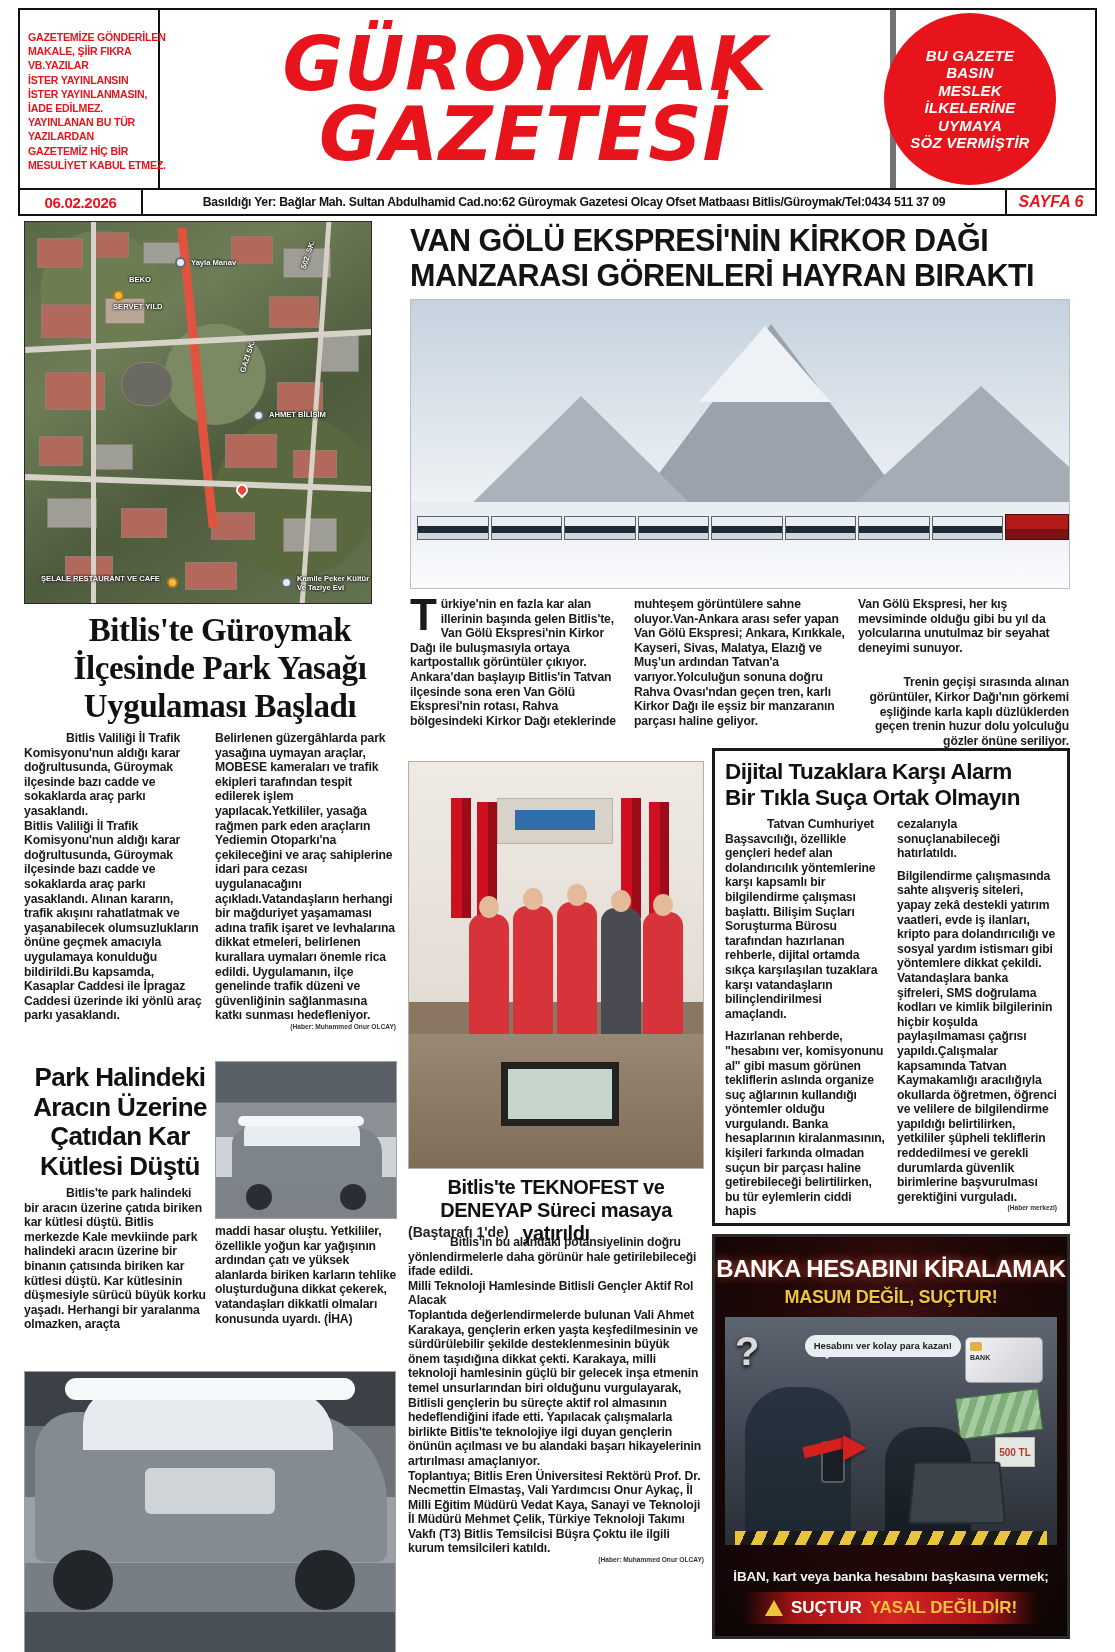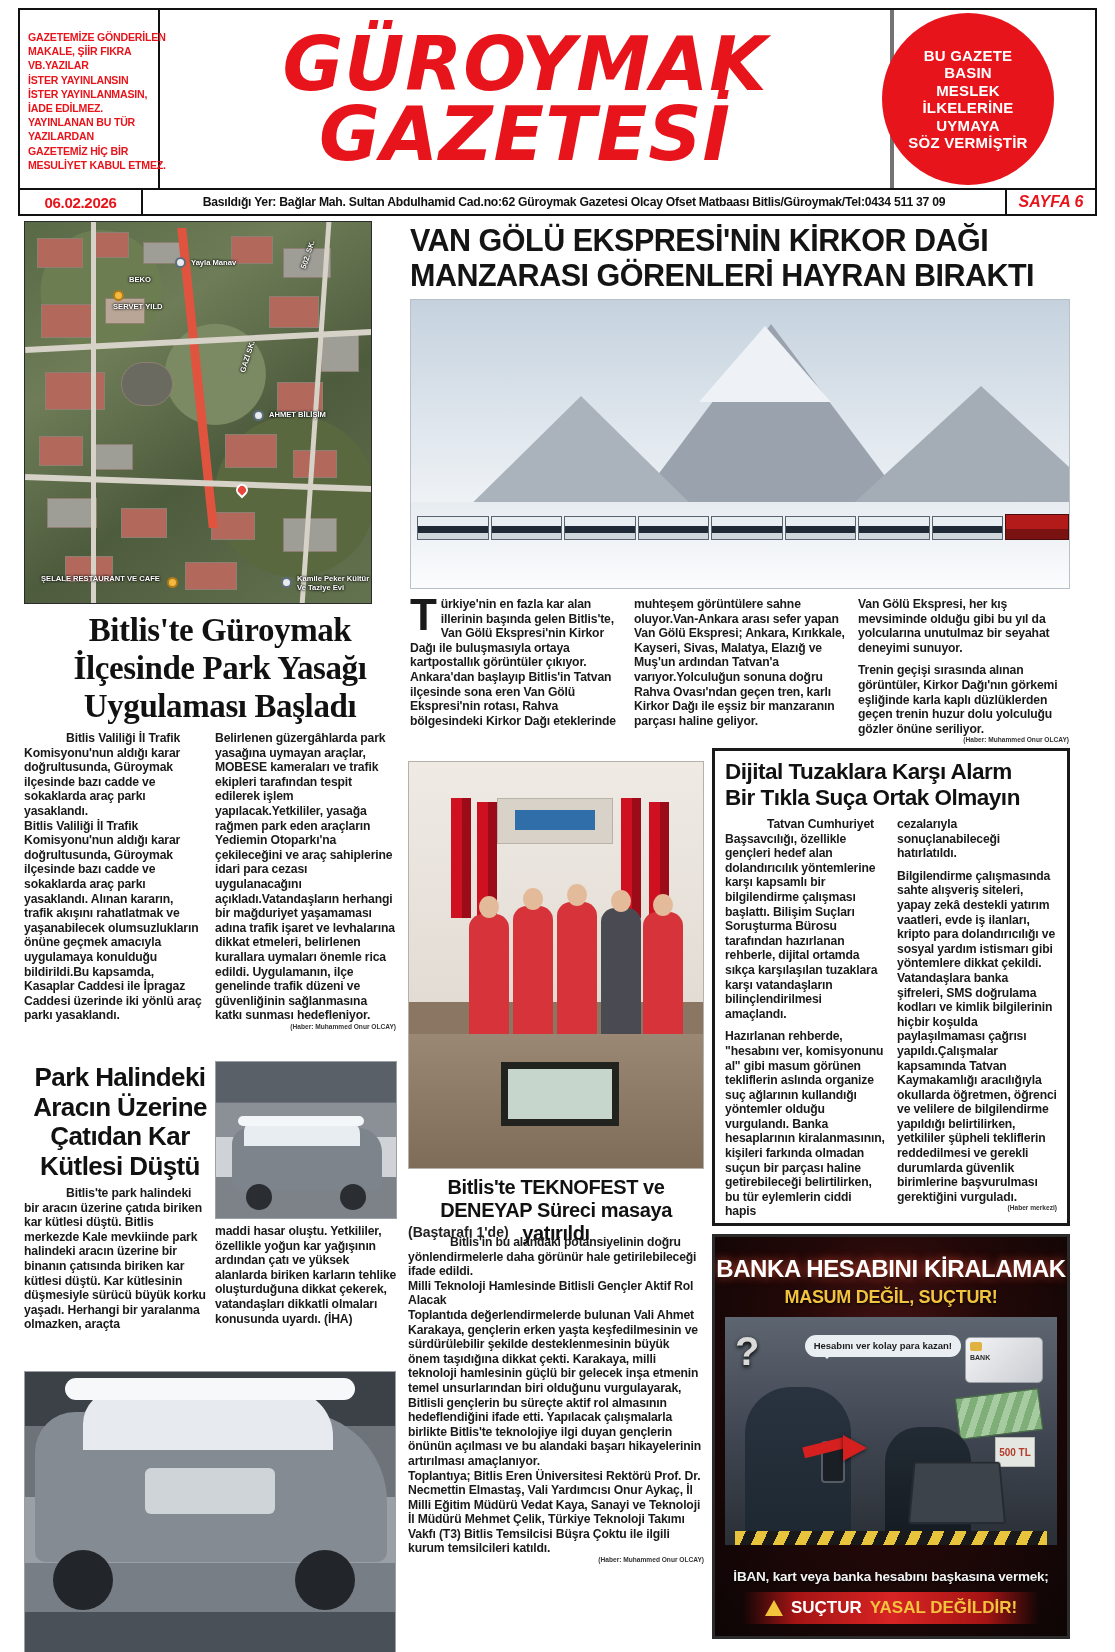--- a/index.html
+++ b/index.html
@@ -62,21 +62,22 @@
     line-height: 0.92;
   }
   .mast-title-1 { font-size: 74px; margin-bottom: 2px; }
   .mast-title-2 { font-size: 74px; }
   .mast-right {
     width: 205px;
     display: flex;
     align-items: center;
     justify-content: center;
     position: relative;
-    border-left: 4px solid #737373;
+    border-left: 6px solid #737373;
+    font-style: italic;
   }
   .seal {
     width: 172px; height: 172px;
     background: #e8141b;
     border-radius: 50%;
     display: flex;
     flex-direction: column;
     align-items: center;
     justify-content: center;
     position: absolute;
@@ -726,21 +727,21 @@
 
     <div class="main-body">
       <div class="col">
         <p class="bodytext dropcap">Türkiye'nin en fazla kar alan illerinin başında gelen Bitlis'te, Van Gölü Ekspresi'nin Kirkor Dağı ile buluşmasıyla ortaya kartpostallık görüntüler çıkıyor. Ankara'dan başlayıp Bitlis'in Tatvan ilçesinde sona eren Van Gölü Ekspresi'nin rotası, Rahva bölgesindeki Kirkor Dağı eteklerinde</p>
       </div>
       <div class="col">
         <p class="bodytext">muhteşem görüntülere sahne oluyor.Van-Ankara arası sefer yapan Van Gölü Ekspresi; Ankara, Kırıkkale, Kayseri, Sivas, Malatya, Elazığ ve Muş'un ardından Tatvan'a varıyor.Yolculuğun sonuna doğru Rahva Ovası'ndan geçen tren, karlı Kirkor Dağı ile eşsiz bir manzaranın parçası haline geliyor.</p>
       </div>
       <div class="col">
         <p class="bodytext">Van Gölü Ekspresi, her kış mevsiminde olduğu gibi bu yıl da yolcularına unutulmaz bir seyahat deneyimi sunuyor.</p>
-        <p class="bodytext" style="margin-top:8px;">Trenin geçişi sırasında alınan görüntüler, Kirkor Dağı'nın görkemi eşliğinde karla kaplı düzlüklerden geçen trenin huzur dolu yolculuğu gözler önüne seriliyor.</p>
+        <p class="bodytext" style="margin-top:20px;text-align:right;">Trenin geçişi sırasında alınan görüntüler, Kirkor Dağı'nın görkemi eşliğinde karla kaplı düzlüklerden geçen trenin huzur dolu yolculuğu gözler önüne seriliyor.</p>
         <p class="credit">(Haber: Muhammed Onur OLCAY)</p>
       </div>
     </div>
 
     <div class="center-photo">
       <div style="position:absolute;left:0;top:0;width:296px;height:240px;background:linear-gradient(#efeae4,#e2dcd4);"></div>
       <div style="position:absolute;left:88px;top:36px;width:116px;height:46px;background:#d8d2c9;border:1px solid #b8b2a8;"></div>
       <div style="position:absolute;left:106px;top:48px;width:80px;height:20px;background:#2f6ea8;"></div>
       <div class="flag" style="left:42px;top:36px;"></div>
       <div class="flag" style="left:68px;top:40px;"></div>

